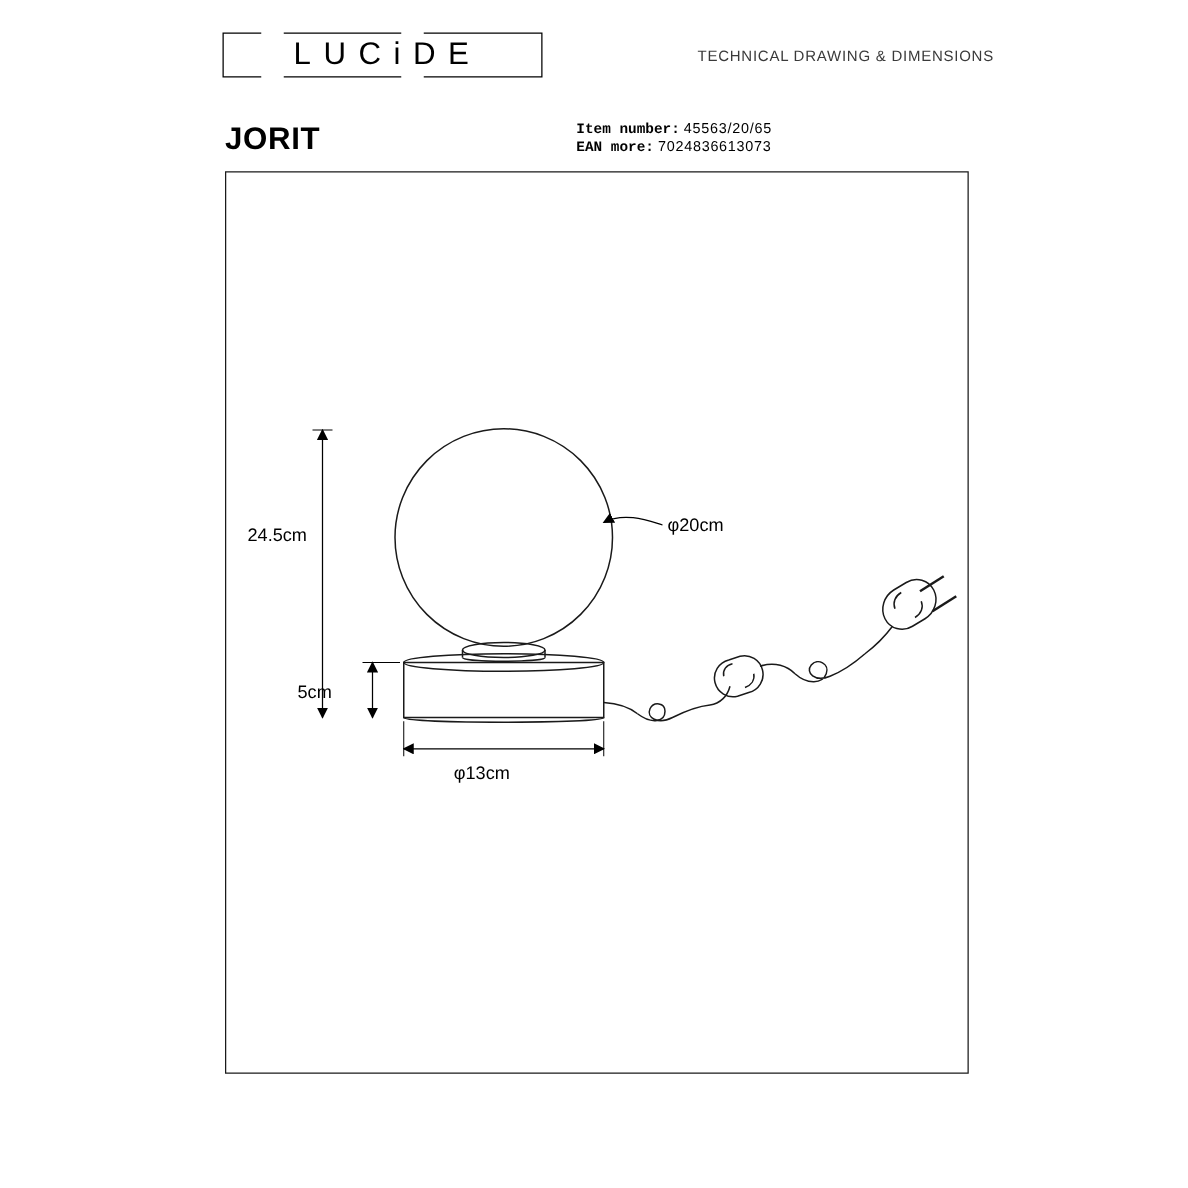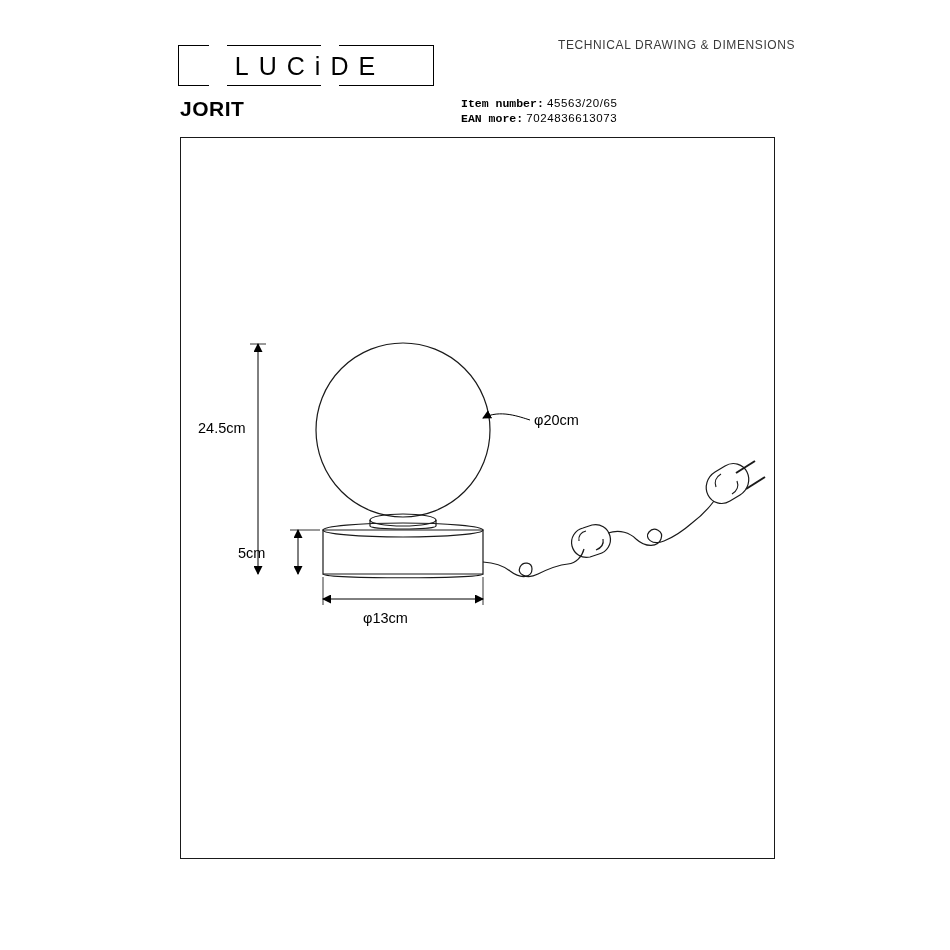--- a/index.html
+++ b/index.html
@@ -20,23 +20,23 @@
     position: absolute;
     left: 0; top: 0;
     width: 950px;
     height: 950px;
   }
 
   
   .brand-logo {
     position: absolute;
     left: 178px;
-    top: 45px;
+    top: 26px;
     width: 256px;
-    height: 41px;
+    height: 36px;
     border: 1.6px solid #000;
     box-sizing: border-box;
   }
   .brand-logo .logo-text {
     position: absolute;
     left: 0; right: 0;
     top: 50%;
     transform: translateY(-50%);
     text-align: center;
     font-size: 25px;
@@ -65,21 +65,21 @@
     font-size: 12px;
     letter-spacing: 0.6px;
     color: #3a3a3a;
     white-space: nowrap;
   }
 
   .product-name {
     position: absolute;
     left: 180px;
     top: 97px;
-    font-size: 21px;
+    font-size: 25px;
     font-weight: bold;
     letter-spacing: 0.5px;
   }
 
   .meta {
     position: absolute;
     left: 461px;
     top: 96px;
     font-size: 11.5px;
     line-height: 15px;

